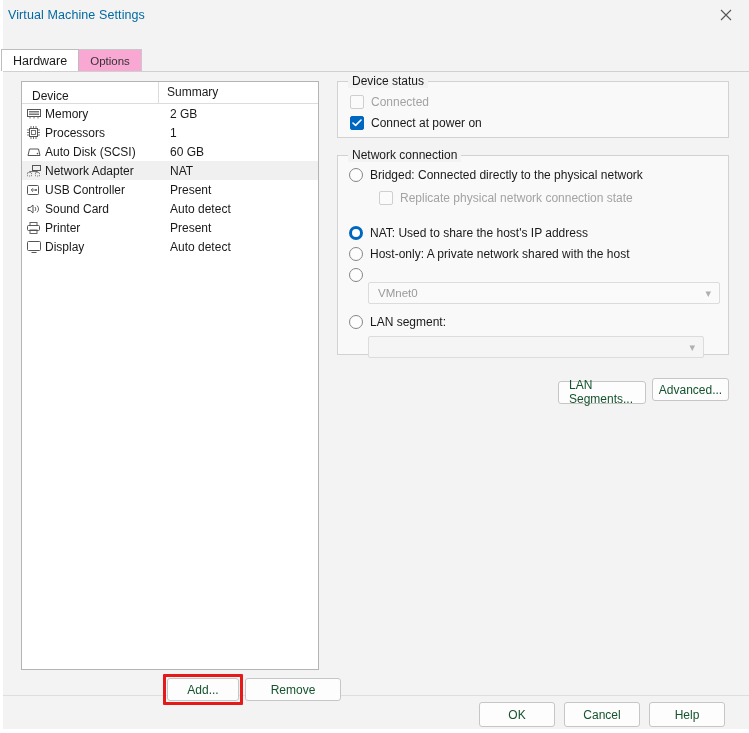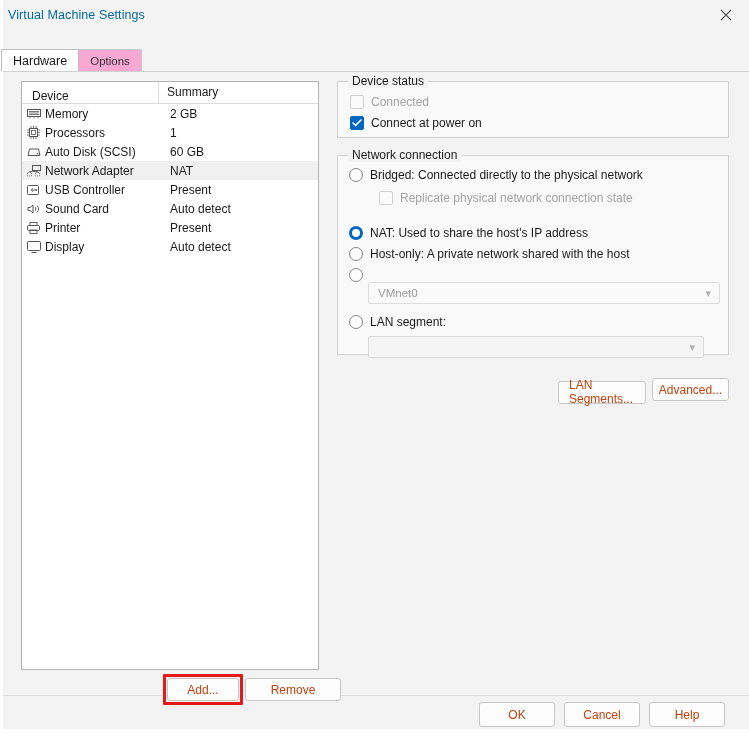--- a/index.html
+++ b/index.html
@@ -179,21 +179,21 @@
   .chev { color: #b0b0b0; font-size: 11px; padding-right: 4px; }
 
   
   .btn {
     height: 23px;
     min-width: 72px;
     border: 1px solid #c6c6c6;
     background: #fdfdfd;
     border-radius: 3px;
     font-size: 12px;
-    color: #c2410c;
+    color: #14532d;
     display: inline-flex; align-items: center; justify-content: center;
     padding: 0 10px;
     font-family: "Liberation Sans", sans-serif;
   }
   .btn-wrap { position: absolute; }
 
   .redbox {
     position: absolute;
     border: 3px solid #e61919;
     border-radius: 1px;

